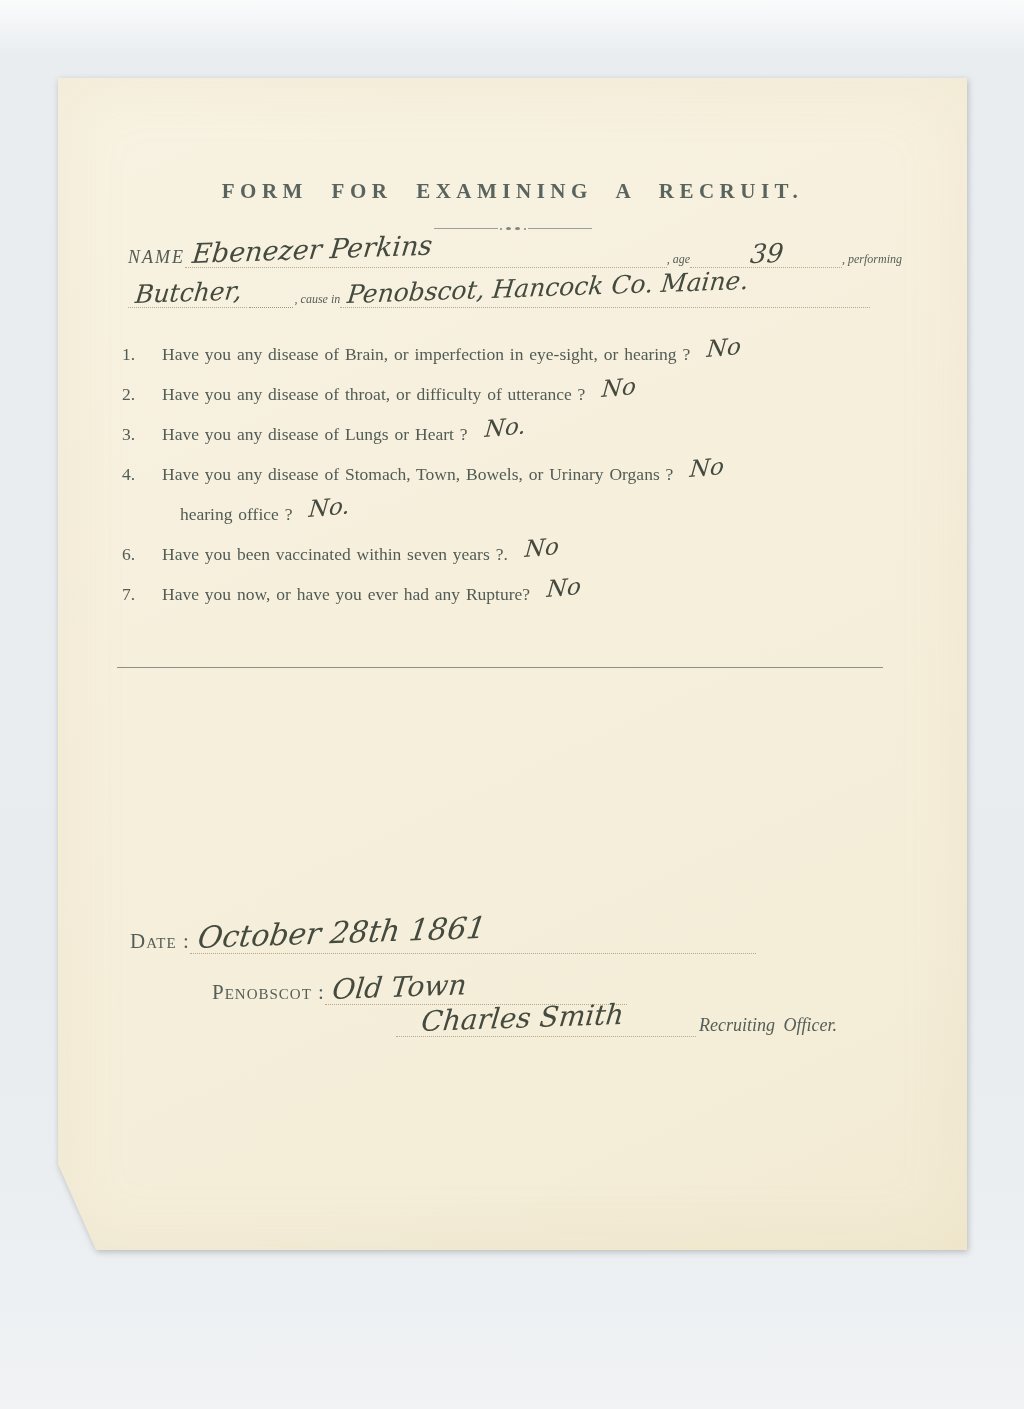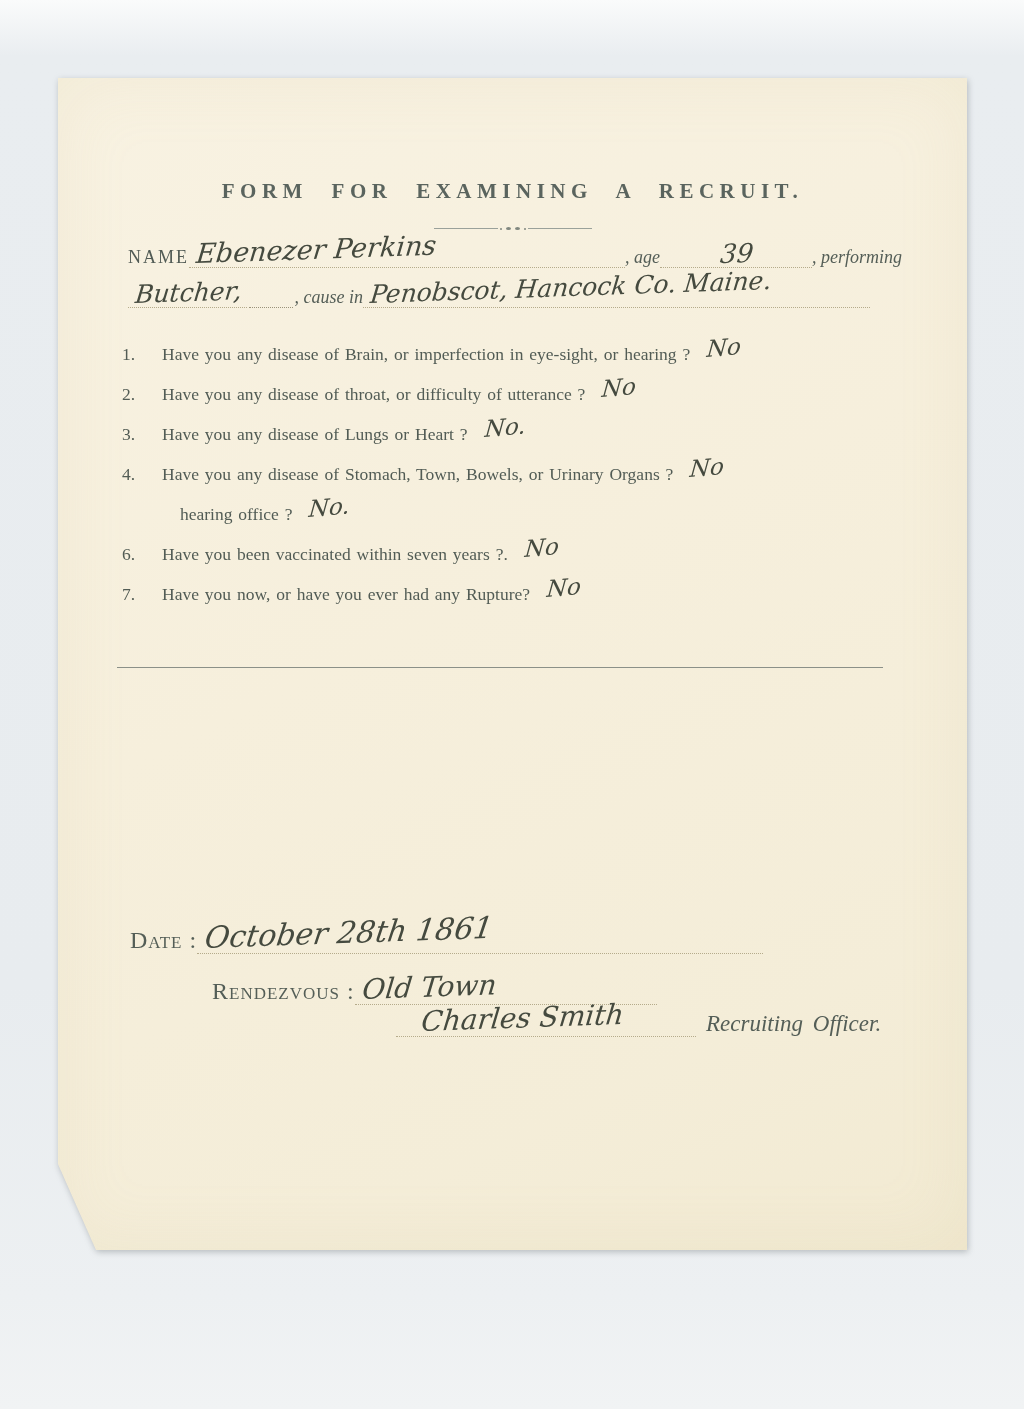--- a/index.html
+++ b/index.html
@@ -35,23 +35,23 @@
   }
   .ornament {
     position: absolute; top: 149px; left: 0; right: 0;
     display: flex; justify-content: center; align-items: center;
   }
   .orn-line { width: 64px; height: 1px; background: #9aa19a; }
   .orn-dot { border-radius: 50%; background: #80877f; margin: 0 2px; }
   .orn-d-sm { width: 2px; height: 2px; }
   .orn-d-lg { width: 5px; height: 3px; }
 
-  .lbl { font-size: 18px; color: #545e57; }
+  .lbl { font-size: 12px; color: #545e57; }
   .lbl-i { font-style: italic; }
-  .lbl-sc { font-variant: small-caps; letter-spacing: 1px; font-size: 24px; }
+  .lbl-sc { font-variant: small-caps; letter-spacing: 1px; font-size: 21px; }
 
   
   .hand {
     font-family: "DejaVu Serif", serif;
     font-style: italic;
     color: #454a3f;
     display: inline-block;
     line-height: 1;
     transform: rotate(-2deg) skewX(-8deg);
     transform-origin: left bottom;
@@ -63,21 +63,21 @@
     border-bottom: 1px dotted #b5ab8b;
     padding: 0 6px;
   }
 
   
   .name-block {
     position: absolute; top: 162px; left: 70px; width: 774px;
   }
   .name-line { display: flex; align-items: baseline; }
   .name-line2 { margin-top: 14px; }
-  .name-label { font-size: 18px; letter-spacing: 2px; color: #515b55; }
+  .name-label { font-style: italic; font-size: 18px; letter-spacing: 2px; color: #515b55; }
   .fill-name { flex: 1 1 auto; }
   .fill-name .hand { font-size: 27px; }
   .fill-age { width: 152px; text-align: center; }
   .fill-age .hand { font-size: 26px; }
   .fill-butcher .hand { font-size: 25px; }
   .blank-dash {
     display: inline-block; width: 44px;
     border-bottom: 1px dotted #9a927a;
     margin: 0 2px;
   }
@@ -114,21 +114,21 @@
   .f-row { position: absolute; display: flex; align-items: baseline; }
   .row-date { top: 845px; left: 72px; }
   .fill-date { width: 566px; }
   .fill-date .hand { font-size: 30px; transform: rotate(-2deg) skewX(-10deg); }
   .row-rdv { top: 898px; left: 154px; }
   .fill-rdv { width: 302px; }
   .fill-rdv .hand { font-size: 28px; }
   .row-sign { top: 930px; left: 338px; }
   .fill-sign { width: 300px; padding-left: 24px; }
   .fill-sign .hand { font-size: 28px; }
-  .officer { font-style: italic; font-size: 23px; color: #545e57; margin-left: 10px; word-spacing: 4px; }
+  .officer { font-style: italic; font-size: 18px; color: #545e57; margin-left: 3px; word-spacing: 4px; }
 </style>
 </head>
 <body>
 
 <div class="paper-wrap">
   <div class="paper">
 
     <div class="title">FORM FOR EXAMINING A RECRUIT.</div>
 
     <div class="ornament">
@@ -181,21 +181,21 @@
       </div>
 
     <div class="divider"></div>
 
     <div class="f-row row-date">
       <span class="lbl lbl-sc">Date :</span>
       <span class="fill fill-date"><span class="hand">October 28th 1861</span></span>
     </div>
 
     <div class="f-row row-rdv">
-      <span class="lbl lbl-sc">Rendezvous :</span>
+      <span class="lbl lbl-sc">Penobscot :</span>
       <span class="fill fill-rdv"><span class="hand">Old Town</span></span>
     </div>
 
     <div class="f-row row-sign">
       <span class="fill fill-sign"><span class="hand">Charles Smith</span></span>
       <span class="officer">Recruiting Officer.</span>
     </div>
 
   </div>
 </div>

